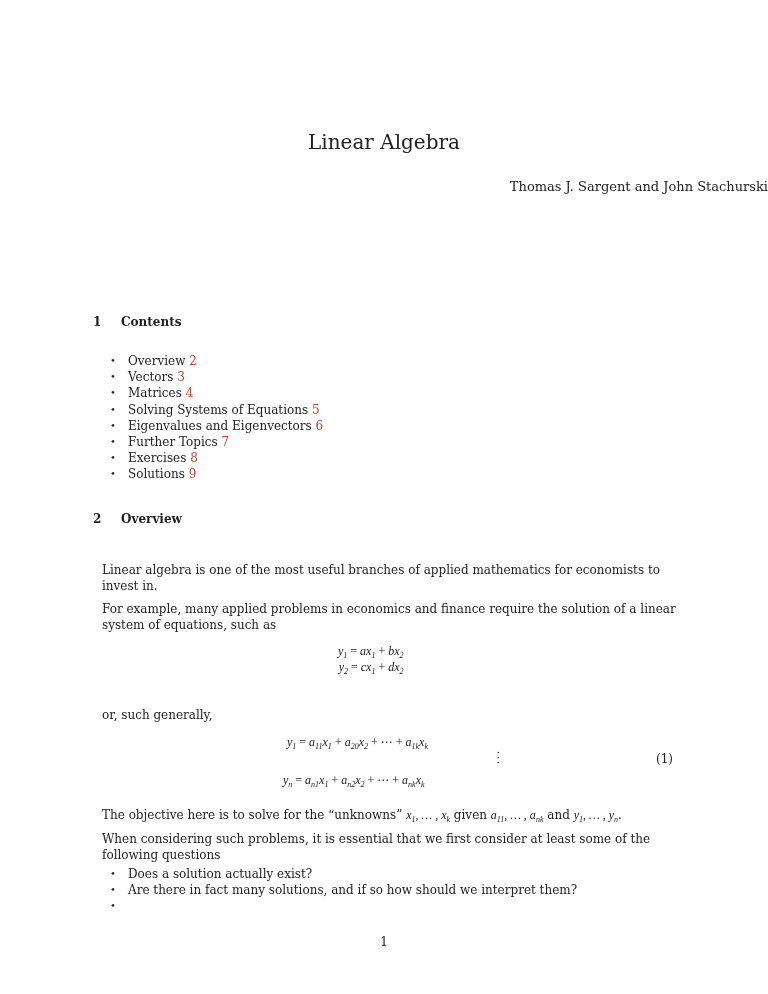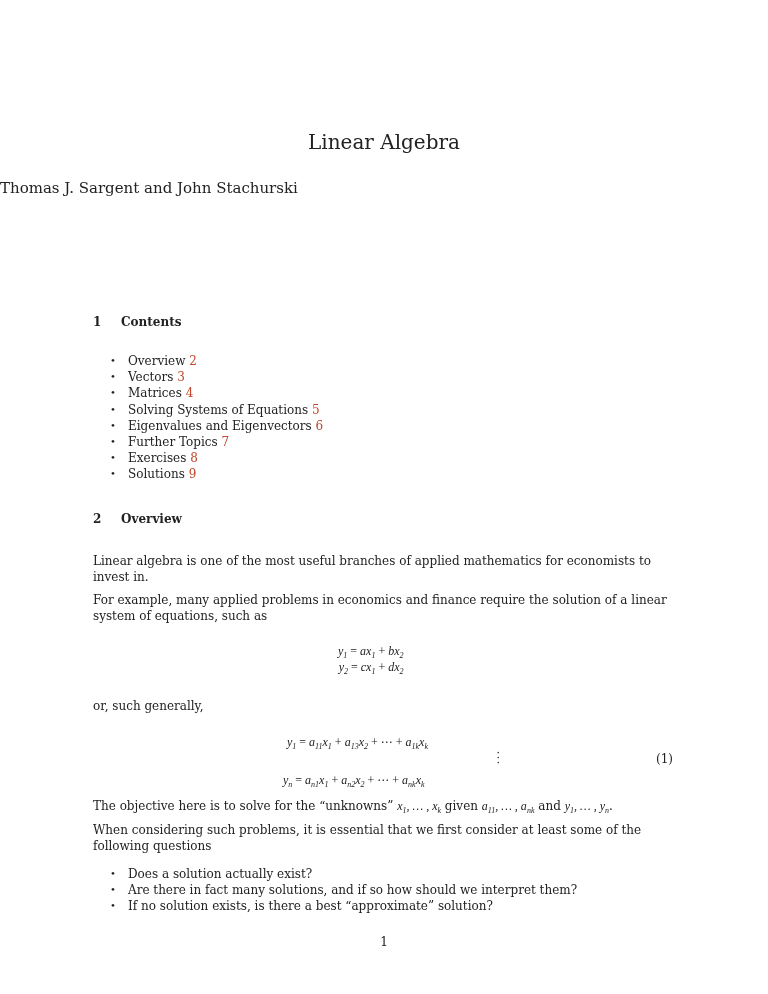--- a/index.html
+++ b/index.html
@@ -27,22 +27,22 @@
       text-align: center;
       font-size: 20px;
       font-weight: normal;
       margin: 0;
       color: #222;
     }
     .authors {
       position: absolute;
       top: 179px;
       left: 0; width: 768px;
-      text-align: left;
-      font-size: 15px;
+      text-align: right;
+      font-size: 13px;
     }
     .date {
       position: absolute;
       top: 218px;
       left: 0; width: 768px;
       text-align: center;
       font-size: 12.5px;
     }
     .section-heading {
       position: absolute;
@@ -77,21 +77,21 @@
       font-size: 10px;
     }
     .toc a {
       color: #c0462a;
       text-decoration: none;
     }
     .para {
       position: absolute;
       left: 93px;
       width: 590px;
-      margin: 0;
+      margin: 9px;
       font-size: 12px;
       line-height: 16.2px;
     }
     .math {
       font-family: Liberation Serif, serif;
       font-style: italic;
     }
     .math sub {
       font-size: 8px;
       font-style: italic;
@@ -165,30 +165,30 @@
   <p class="para" style="top:592px;">For example, many applied problems in economics and finance require the solution of a linear system of equations, such as</p>
 
   <div class="eq-block" style="left:338px; top:643px;">
     <div class="eq-line math">y<sub>1</sub> <span style="font-style:normal">=</span> ax<sub>1</sub> <span style="font-style:normal">+</span> bx<sub>2</sub></div>
     <div class="eq-line math">y<sub>2</sub> <span style="font-style:normal">=</span> cx<sub>1</sub> <span style="font-style:normal">+</span> dx<sub>2</sub></div>
   </div>
 
   <p class="para" style="top:698px;">or, such generally,</p>
 
   <div class="eq-block" style="left:283px; top:734px; width:218px;">
-    <div class="eq-line math" style="position:absolute; left:4px; top:0;">y<sub>1</sub> <span style="font-style:normal">=</span> a<sub>11</sub>x<sub>1</sub> <span style="font-style:normal">+</span> a<sub>13</sub>x<sub>2</sub> <span style="font-style:normal">+ ⋯ +</span> a<sub>1k</sub>x<sub>k</sub></div>
+    <div class="eq-line math" style="position:absolute; left:4px; top:0;">y<sub>1</sub> <span style="font-style:normal">=</span> a<sub>11</sub>x<sub>1</sub> <span style="font-style:normal">+</span> a<sub>20</sub>x<sub>2</sub> <span style="font-style:normal">+ ⋯ +</span> a<sub>1k</sub>x<sub>k</sub></div>
     <div class="eq-line" style="position:absolute; left:0; width:217px; top:17px; text-align:right; font-size:11px; line-height:5px;">·<br>·<br>·</div>
     <div class="eq-line math" style="position:absolute; left:0; top:38px;">y<sub>n</sub> <span style="font-style:normal">=</span> a<sub>n1</sub>x<sub>1</sub> <span style="font-style:normal">+</span> a<sub>n2</sub>x<sub>2</sub> <span style="font-style:normal">+ ⋯ +</span> a<sub>nk</sub>x<sub>k</sub></div>
   </div>
   <div class="eq-number">(1)</div>
 
   <p class="para" style="top:798px; white-space:nowrap;"><span>The objective here is to solve for the “unknowns” </span><span class="math">x<sub>1</sub>, … , x<sub>k</sub></span><span> given </span><span class="math">a<sub>11</sub>, … , a<sub>nk</sub></span><span> and </span><span class="math">y<sub>1</sub>, … , y<sub>n</sub></span><span>.</span></p>
 
   <p class="para" style="top:822px;">When considering such problems, it is essential that we first consider at least some of the following questions</p>
 
   <ul class="qlist">
     <li><span class="bullet">•</span><span>Does a solution actually exist?</span></li>
     <li><span class="bullet">•</span><span>Are there in fact many solutions, and if so how should we interpret them?</span></li>
-    <li><span class="bullet">•</span><span>If no solution exists, is there a best “approximate” solution?</span></li>
+    <li><span class="bullet">•</span></li>
   </ul>
 
   <div class="page-number">1</div>
 </div>
 
 </body></html>

